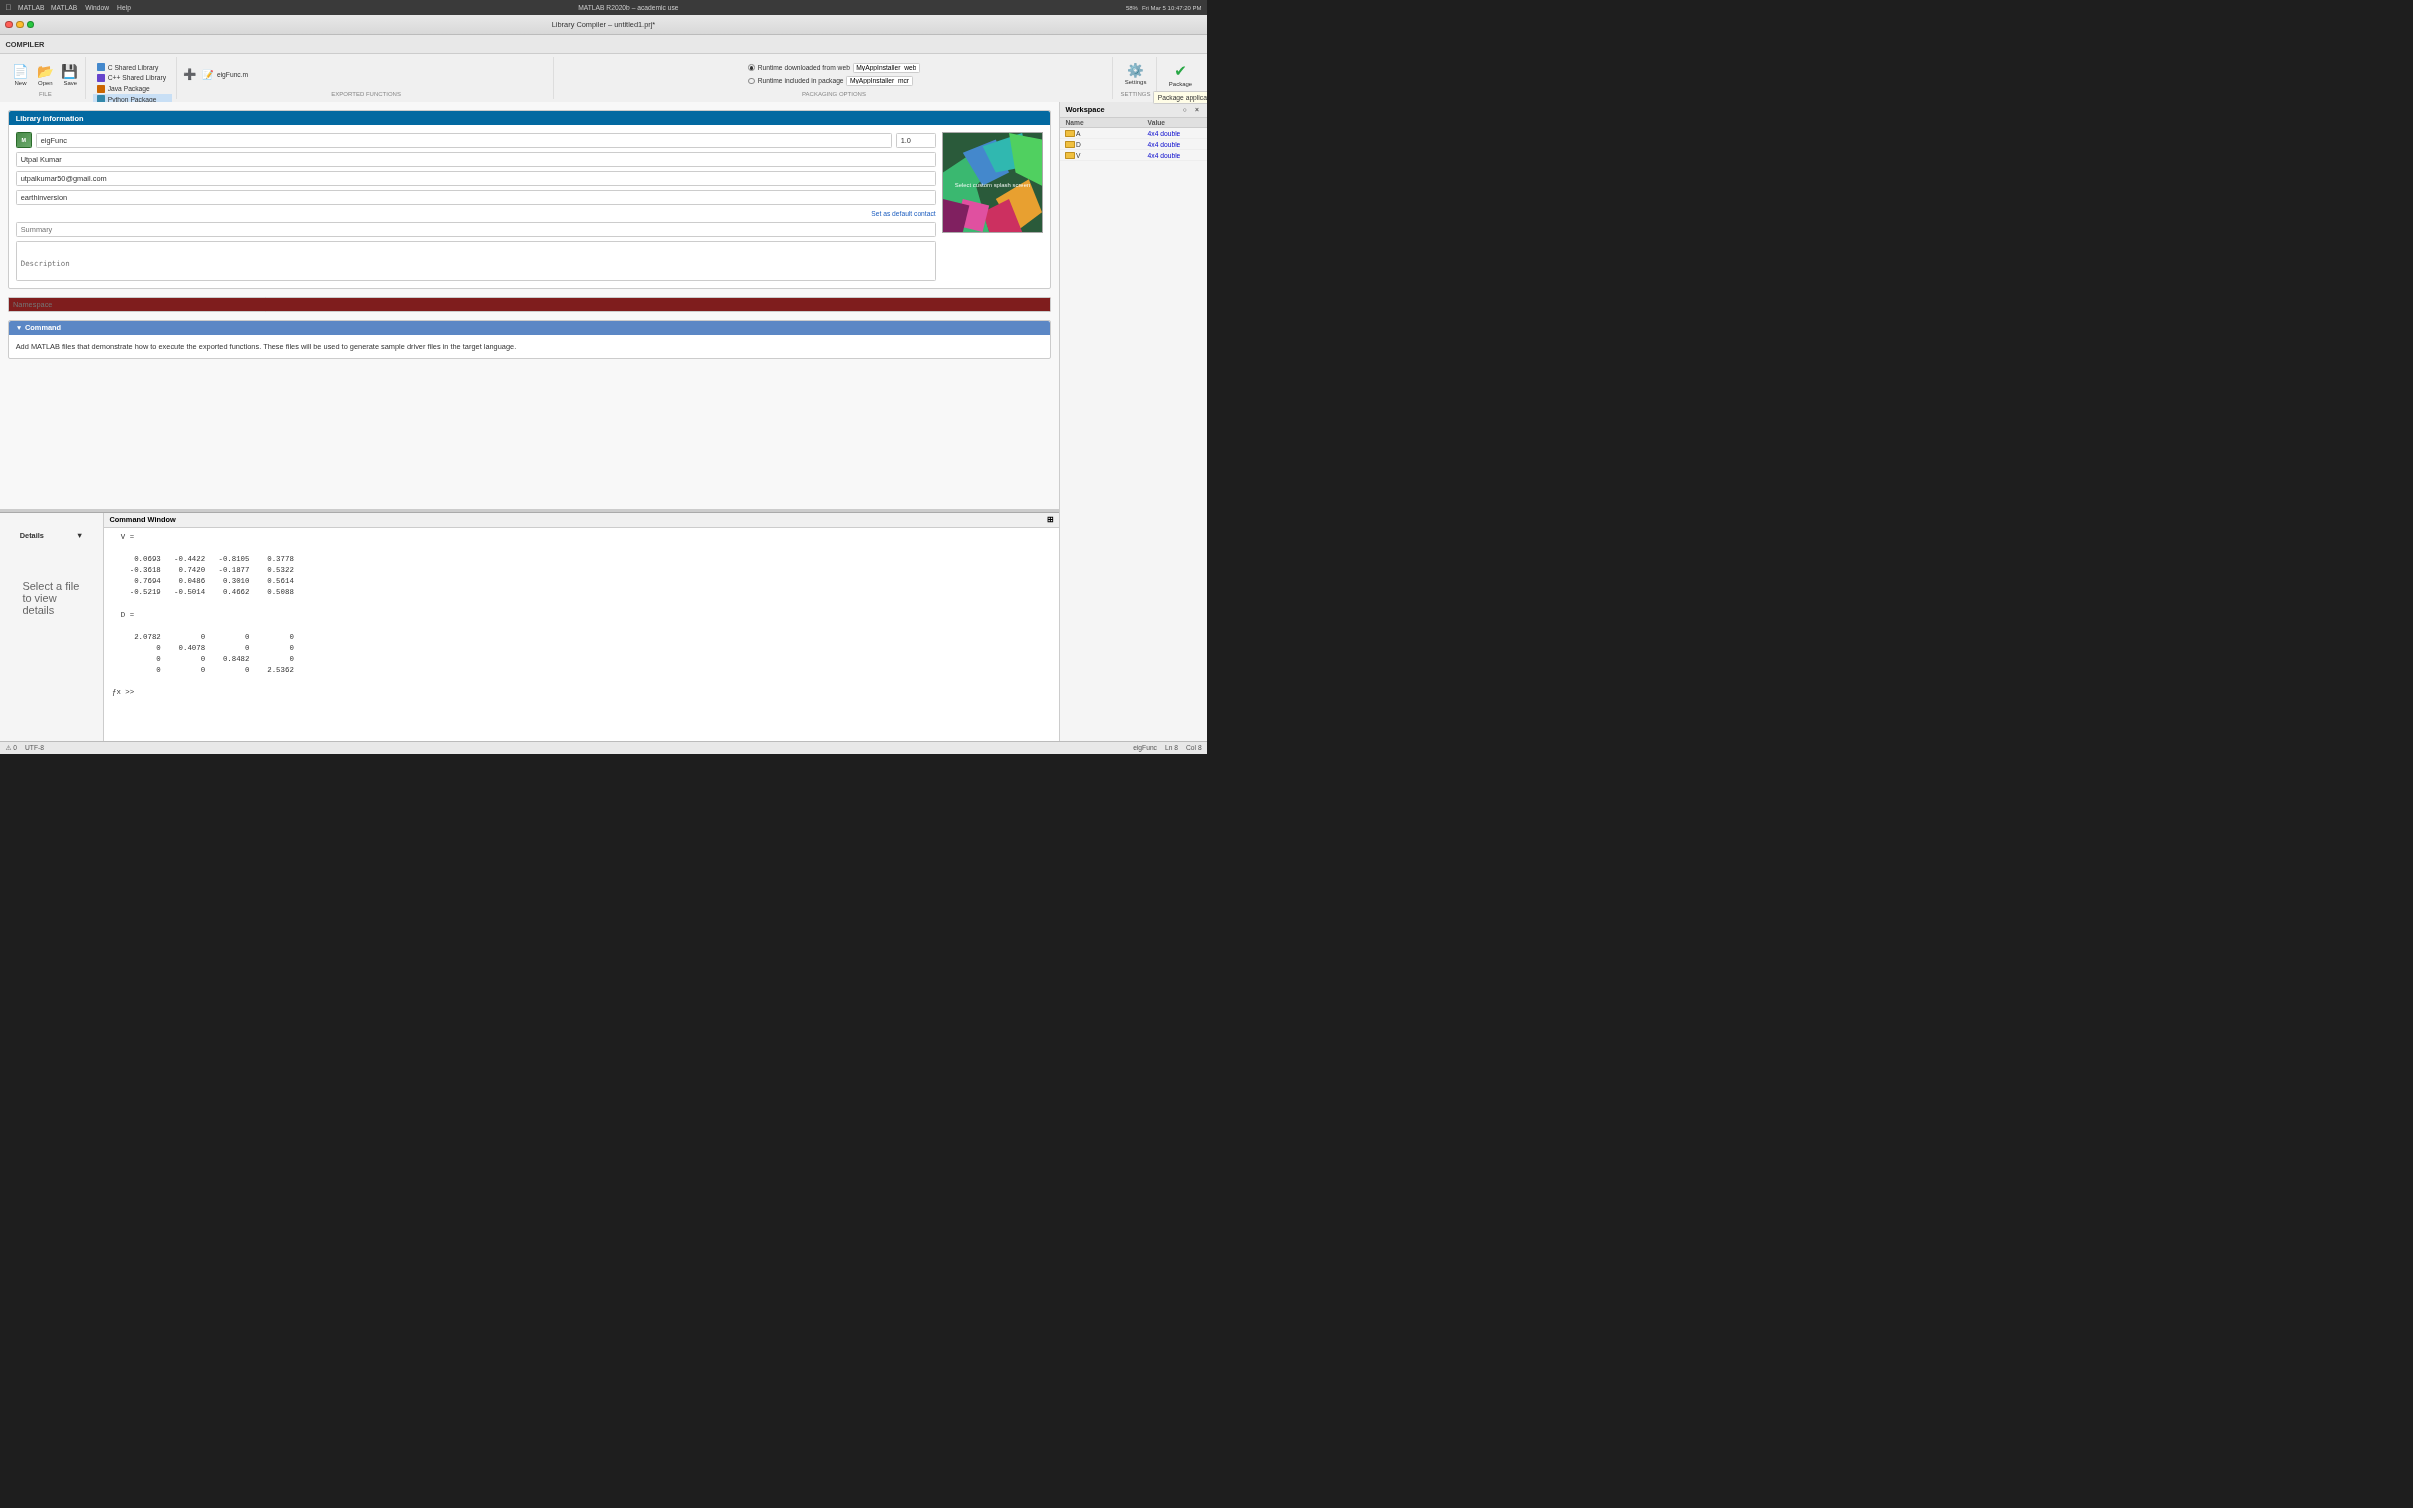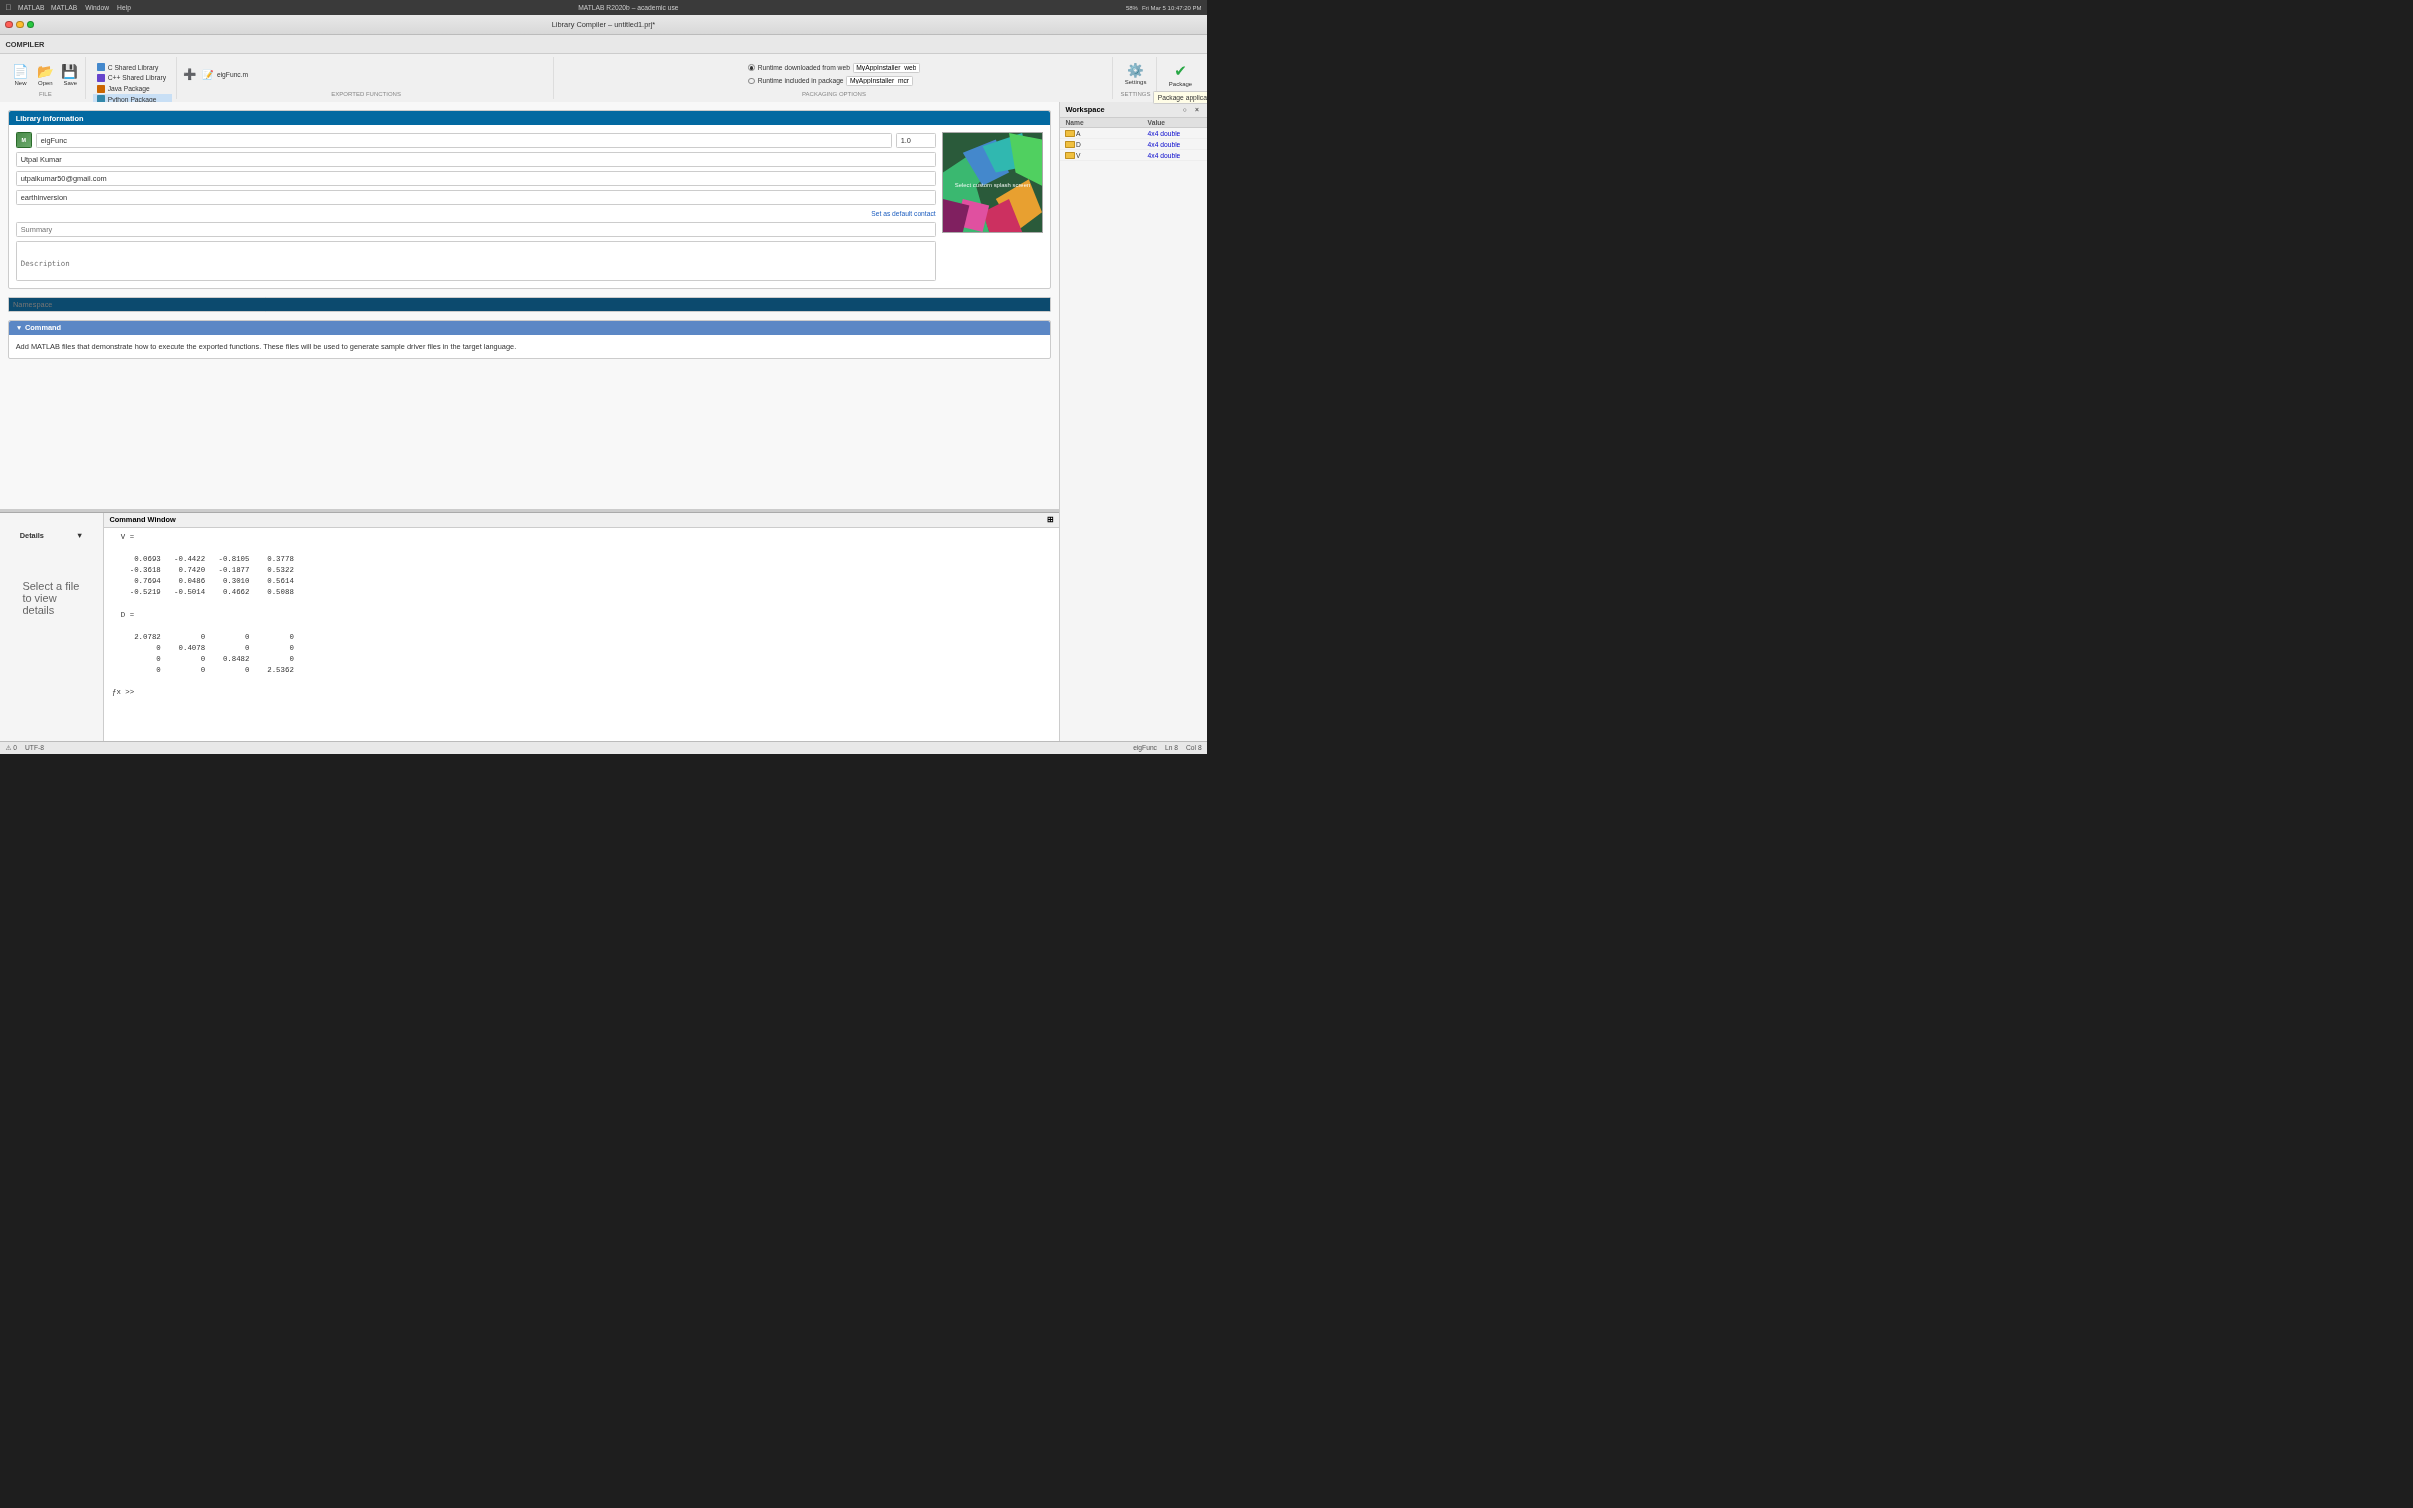--- a/index.html
+++ b/index.html
@@ -234,21 +234,21 @@
       resize: none;
     }
 
     .namespace-input {
       width: 100%;
       padding: 2px 4px;
       border: 0.7px solid #ccc;
       border-radius: 1.3px;
       font-size: 7.4px;
       color: #999;
-      background: #0c4a6e;
+      background: #7f1d1d;
     }
 
     .samples-section {
       border: 0.7px solid #ccc;
       border-radius: 2px;
       background: white;
     }
 
     .samples-header {
       display: flex;

